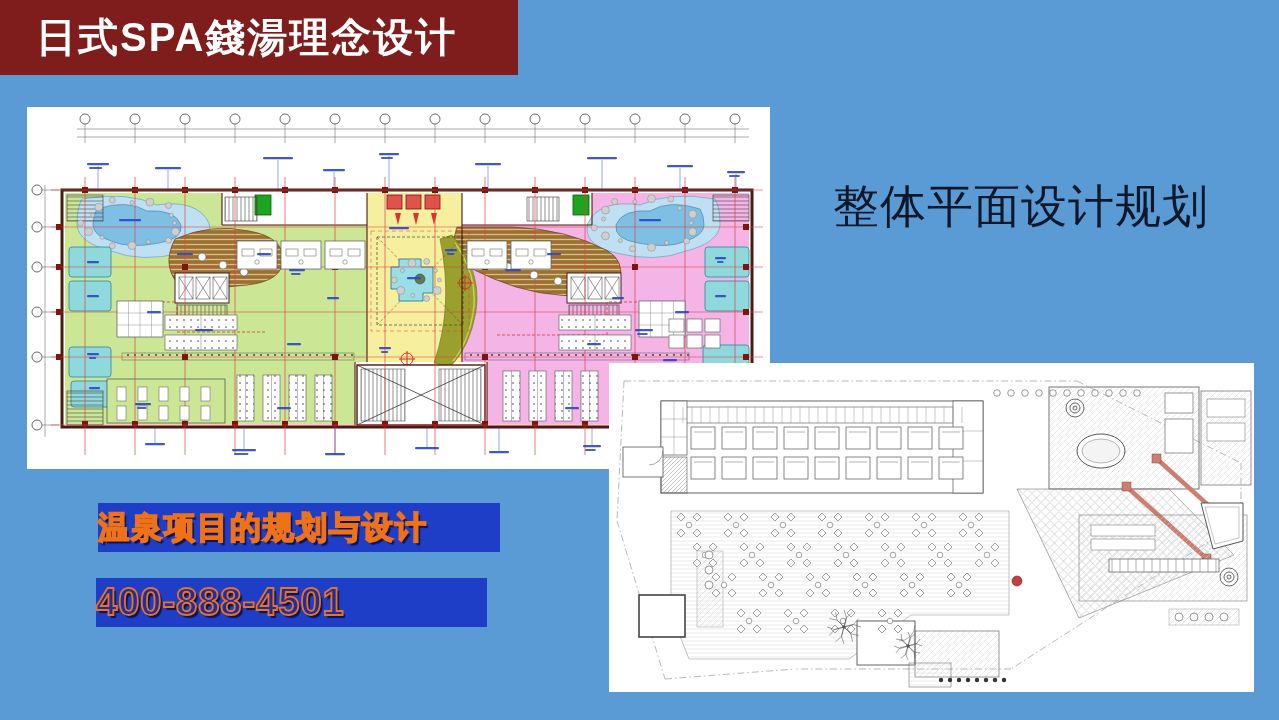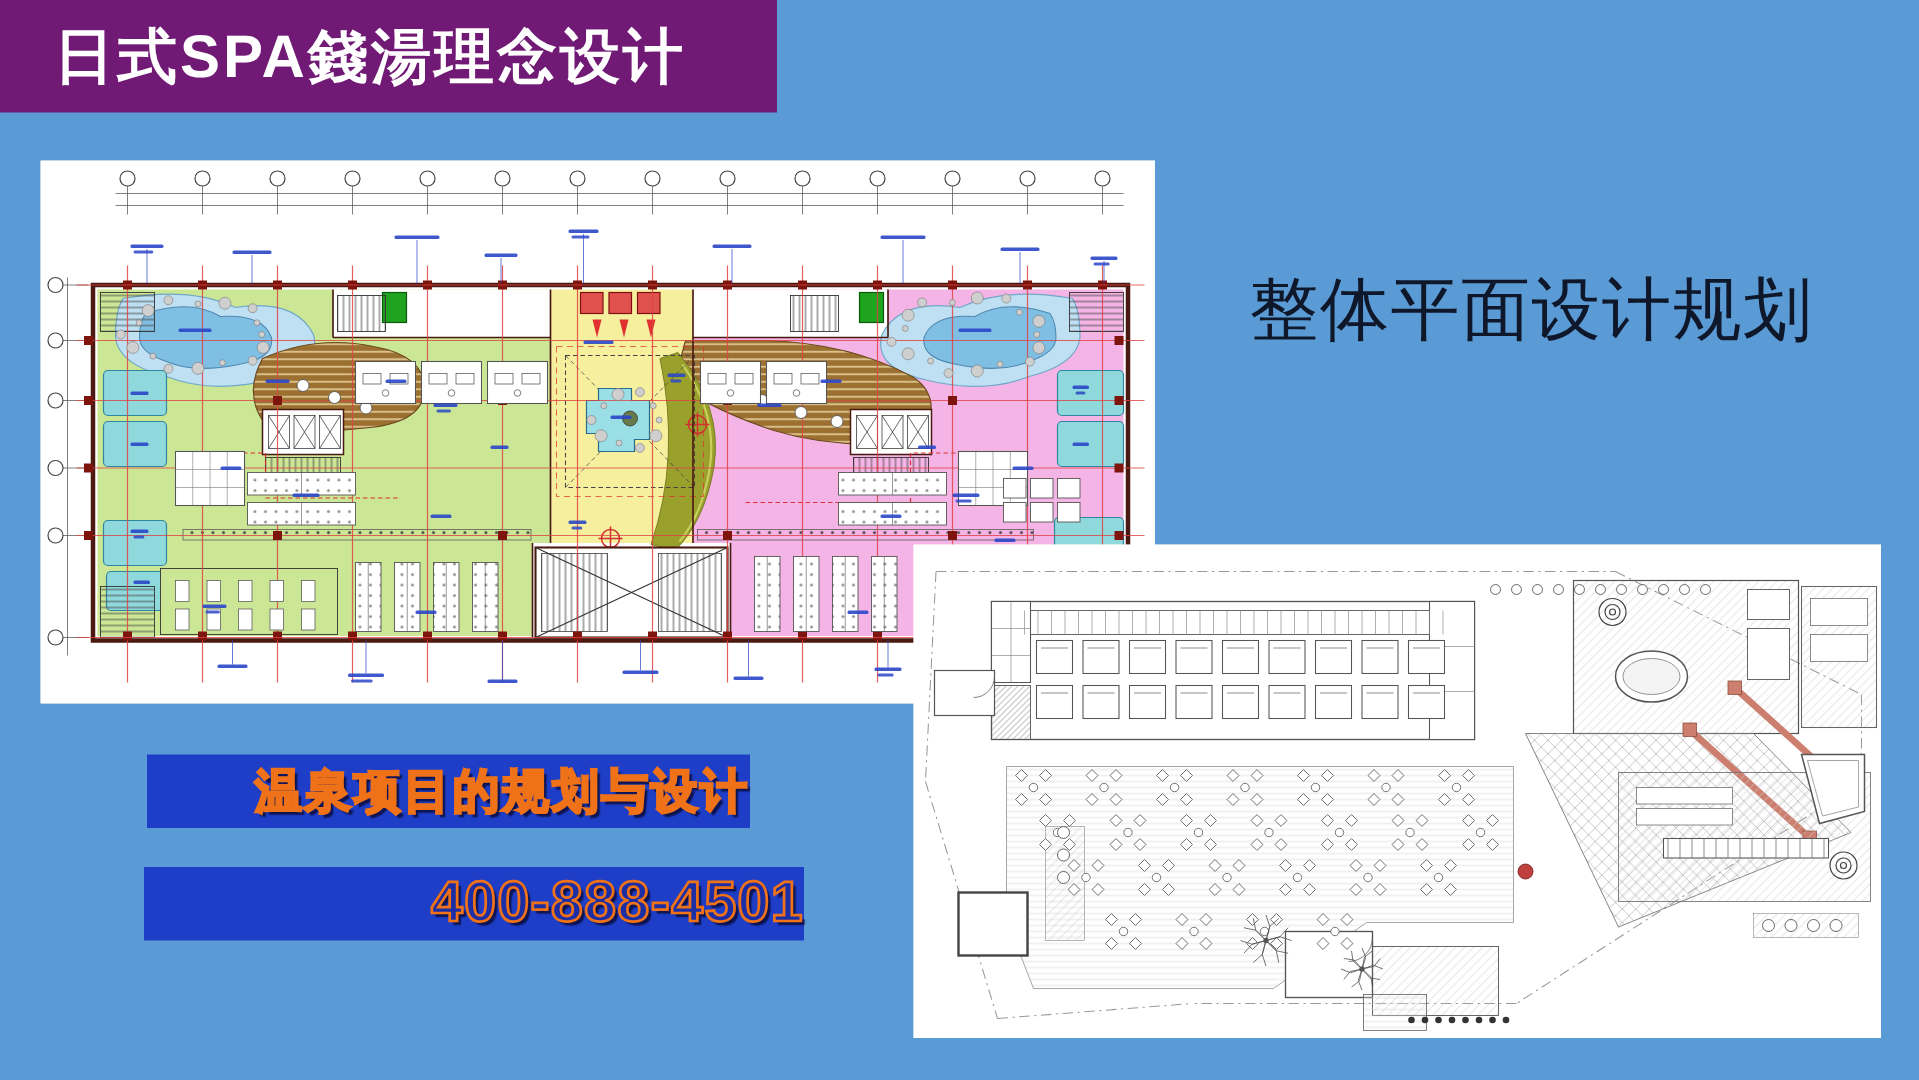--- a/index.html
+++ b/index.html
@@ -3,33 +3,33 @@
 <meta charset="utf-8">
 <style>
   html,body{margin:0;padding:0;}
   body{width:1279px;height:720px;position:relative;overflow:hidden;
        font-family:"Liberation Sans", sans-serif;}
   .abs{position:absolute;}
   #banner{left:0;top:0;width:518px;height:75px;display:flex;align-items:center;
           padding-left:36px;box-sizing:border-box;}
   #banner span{font-size:40px;font-weight:bold;letter-spacing:2px;white-space:nowrap;}
   #sectitle{left:833px;top:176px;font-size:46px;letter-spacing:1px;white-space:nowrap;}
-  .promo{display:flex;align-items:center;justify-content:flex-end;font-weight:bold;}
+  .promo{display:flex;align-items:center;justify-content:flex-start;font-weight:bold;}
   #promo1{left:98px;top:503px;width:402px;height:49px;font-size:31px;letter-spacing:2px;}
-  #promo2{left:96px;top:578px;width:440px;height:49px;font-size:38px;letter-spacing:1px;}
+  #promo2{left:96px;top:578px;width:391px;height:49px;font-size:38px;letter-spacing:1px;}
   .promo span{color:#1B2EA6;text-shadow:2.5px 2.5px 1px rgba(10,5,40,.75);white-space:nowrap;}
   figure.plan{margin:0;background:#ffffff;}
   #fig1{left:27px;top:107px;width:743px;height:362px;z-index:1;}
   #fig2{left:609px;top:363px;width:645px;height:329px;z-index:2;}
   svg{display:block;width:100%;height:100%;}
 </style>
 </head>
 <body style="background: rgb(91, 155, 213);">
 
-<div id="banner" class="abs" style="background-color: #701a75;">
+<div id="banner" class="abs" style="background-color: #7f1d1d;">
   <span style="color: rgb(255, 255, 255);">日式SPA錢湯理念设计</span>
 </div>
 
 <figure id="fig1" class="abs plan">
 <svg id="p1" viewBox="0 0 743 362">
   <defs>
     <pattern id="p1wood" width="6" height="5" patternUnits="userSpaceOnUse">
       <rect width="6" height="5" fill="#9C7031"></rect>
       <line x1="0" y1="2.5" x2="6" y2="2.5" stroke="#D9C08A" stroke-width="1.3"></line>
     </pattern>

